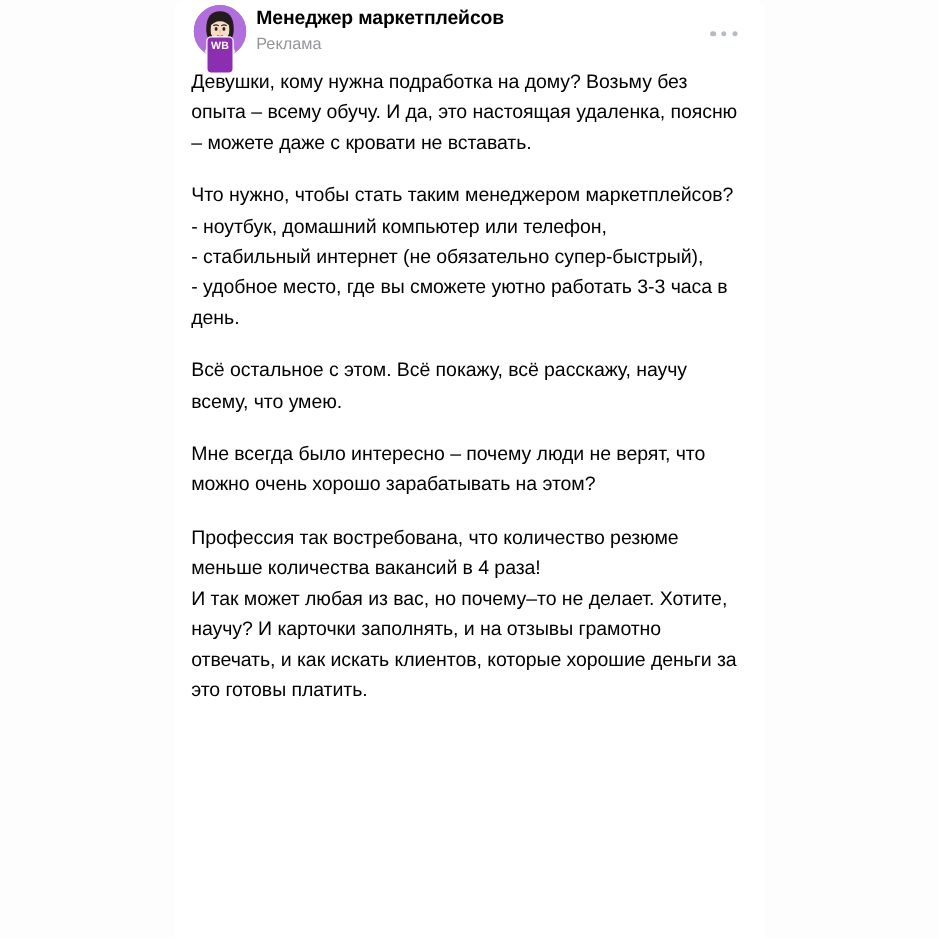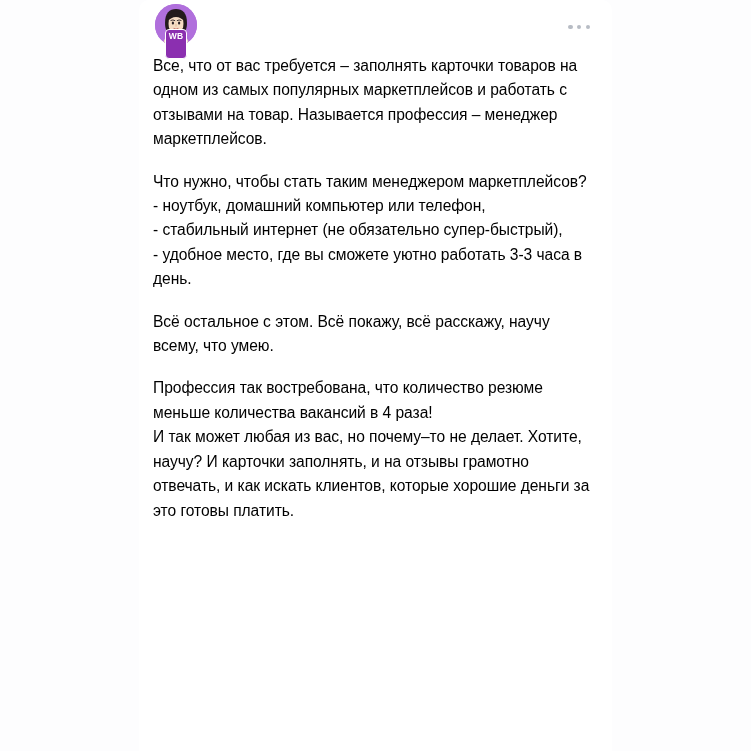--- a/index.html
+++ b/index.html
@@ -181,36 +181,39 @@
 
             <path d="M21 20.3 L21 22.2" stroke="#e0b894" stroke-width="0.85" fill="none" stroke-linecap="round"></path>
 
             <path d="M19 24.3 Q21 25.9 23 24.3" stroke="#c4736b" stroke-width="1.05" fill="none" stroke-linecap="round"></path>
           </svg>
         </div>
         <div class="avatar-badge">WB</div>
       </div>
 
       <div class="header-text">
+        <div class="author-name">Менеджер маркетплейсов</div>
+        <div class="post-label">Реклама</div>
       </div>
 
       <div class="more-btn">
         <i></i>
         <i></i>
         <i></i>
       </div>
 
     </div>
 
     <div class="post-body">
-      <p class="para">Все, что от вас требуется – заполнять карточки товаров на одном из самых популярных маркетплейсов и работать с отзывами на товар. Называется профессия – менеджер маркетплейсов.</p>
+      <p class="para">Девушки, кому нужна подработка на дому? Возьму без опыта – всему обучу. И да, это настоящая удаленка, поясню – можете даже с кровати не вставать.</p>
       <p class="para">Что нужно, чтобы стать таким менеджером маркетплейсов?
 - ноутбук, домашний компьютер или телефон,
 - стабильный интернет (не обязательно супер-быстрый),
 - удобное место, где вы сможете уютно работать 3-3 часа в день.</p>
       <p class="para">Всё остальное с этом. Всё покажу, всё расскажу, научу всему, что умею.</p>
+      <p class="para">Мне всегда было интересно – почему люди не верят, что можно очень хорошо зарабатывать на этом?</p>
       <p class="para">Профессия так востребована, что количество резюме меньше количества вакансий в 4 раза!
 И так может любая из вас, но почему–то не делает. Хотите, научу? И карточки заполнять, и на отзывы грамотно отвечать, и как искать клиентов, которые хорошие деньги за это готовы платить.</p>
     </div>
 
   </div>
 
 </div>
 
 </body></html>

